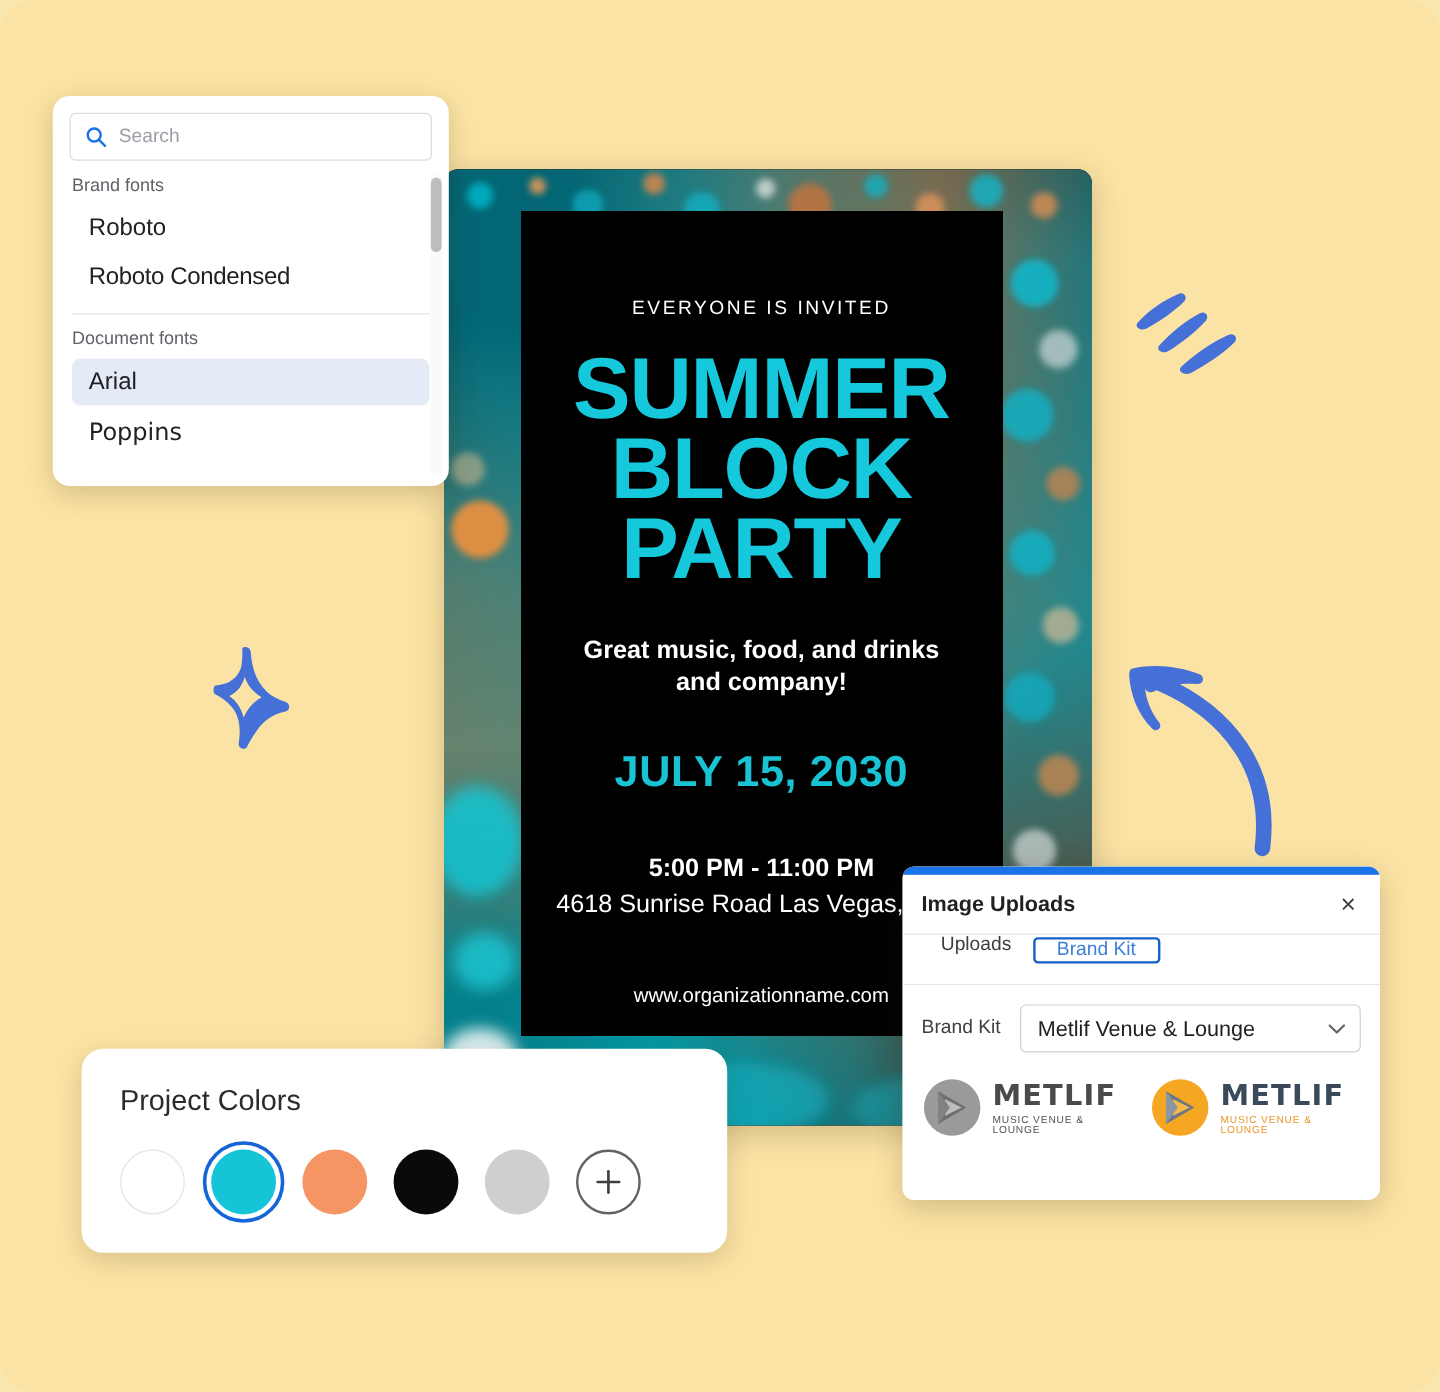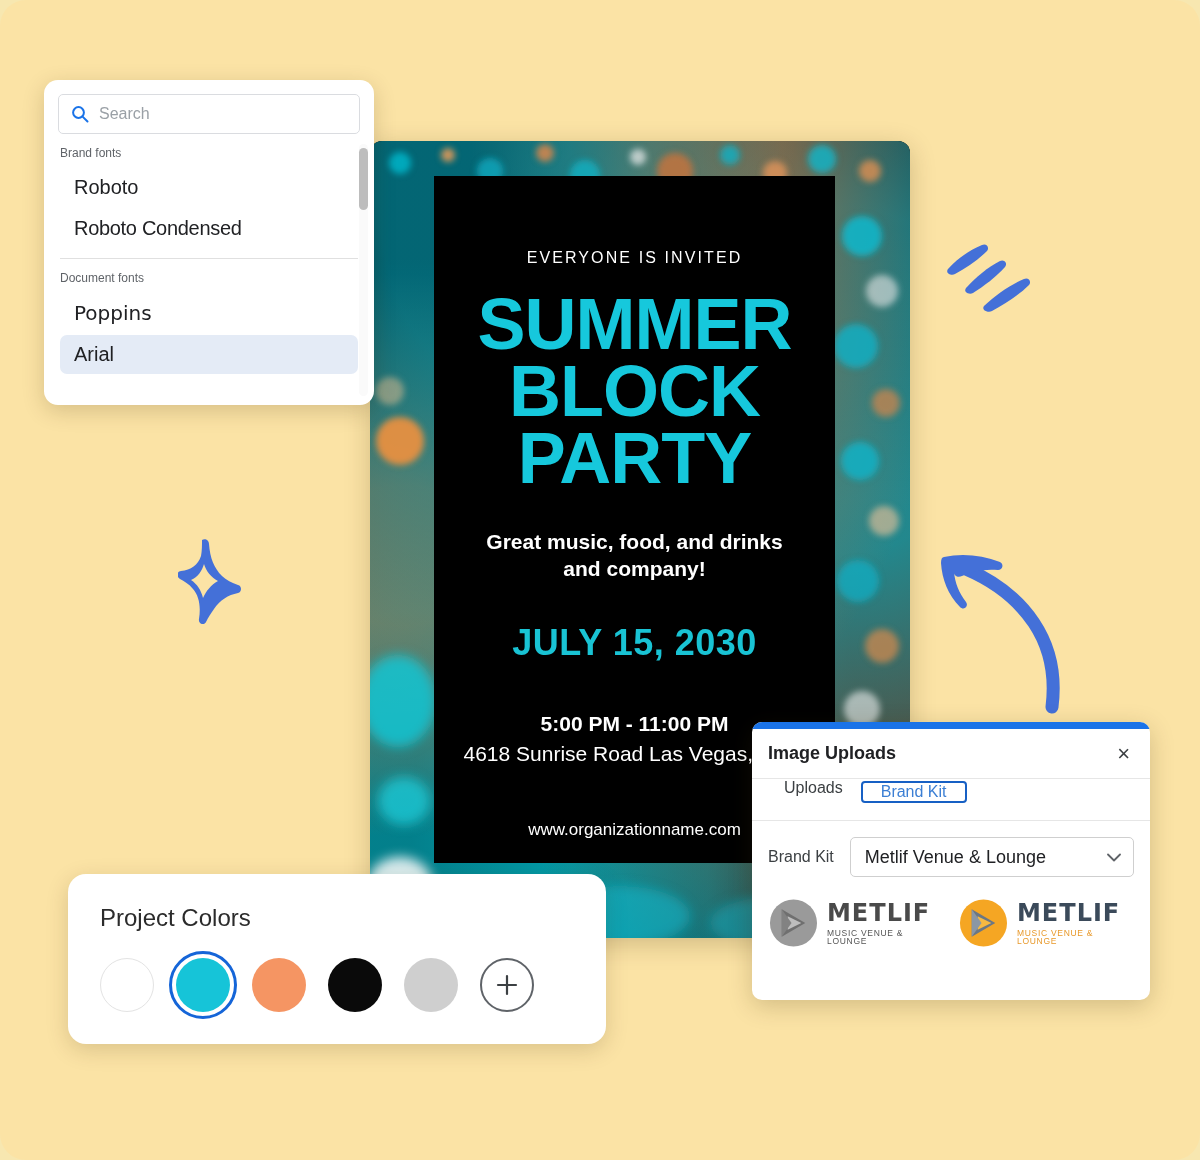--- a/index.html
+++ b/index.html
@@ -89,21 +89,21 @@
     border: 1px solid #dadce0; border-radius: 5px;
   }
   .search-icon { flex: 0 0 auto; line-height: 0; }
   .search-input {
     border: 0; outline: 0; font-size: 16px; color: #70757a;
     font-family: "Liberation Sans", sans-serif; width: 100%;
     background: transparent;
   }
   .search-input::placeholder { color: #9aa0a6; }
   .font-list { position: relative; padding: 12px 16px 0 16px; }
-  .group-label { font-size: 12px; color: #5f6368; margin-bottom: 8px; }
+  .group-label { font-size: 15px; color: #5f6368; margin-bottom: 8px; }
   .font-item {
     font-size: 20px; color: #202124; padding: 8px 14px;
     border-radius: 7px; margin-bottom: 2px;
   }
   .font-item.sel { background: #e4ebf6; }
   .f-roboto { font-family: "Liberation Sans", sans-serif; }
   .f-robotocond { font-family: "Liberation Sans Narrow","Liberation Sans", sans-serif; letter-spacing: -.3px; }
   .f-poppins { font-family: "DejaVu Sans", sans-serif; }
   .f-arial { font-family: "Liberation Sans", sans-serif; }
   .divider { height: 1px; background: #e0e0e0; margin: 10px 0 12px 0; }
@@ -304,22 +304,22 @@
     </div>
 
     <div class="font-list">
       <div class="group-label">Brand fonts</div>
       <div class="font-item f-roboto">Roboto</div>
       <div class="font-item f-robotocond">Roboto Condensed</div>
 
       <div class="divider"></div>
 
       <div class="group-label">Document fonts</div>
+      <div class="font-item f-arial sel">Arial</div>
       <div class="font-item f-poppins">Poppins</div>
-      <div class="font-item f-arial sel">Arial</div>
     </div>
 
     <div class="scroll-track"></div>
     <div class="scroll-thumb"></div>
   </div>
 
   <div class="colorpanel">
     <div class="cp-title">Project Colors</div>
     <div class="swatches">
       <div class="swatch outline" style="background:#ffffff"></div>

